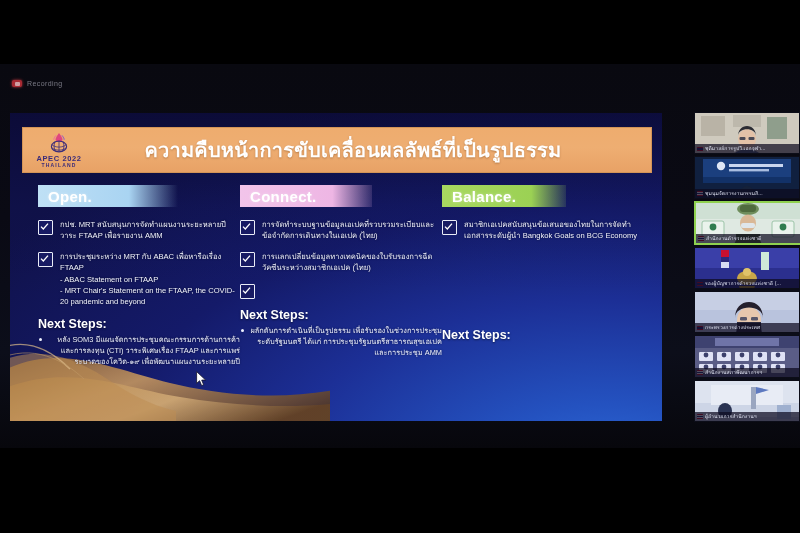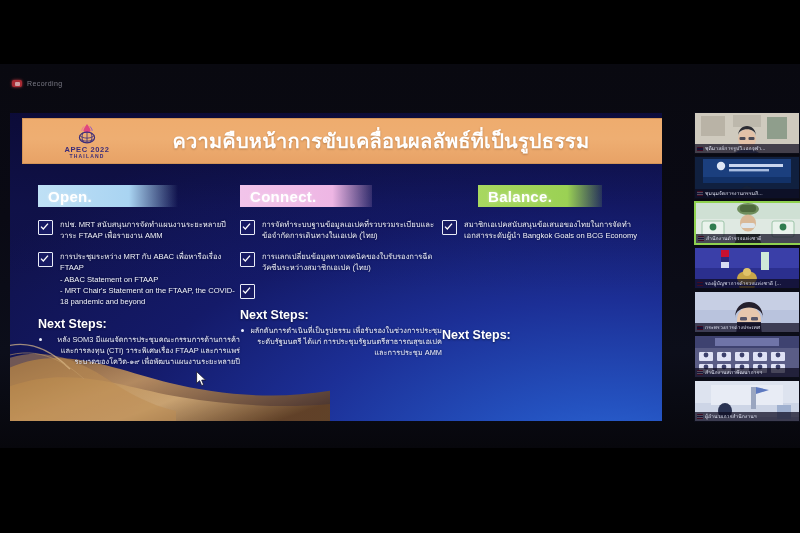--- a/index.html
+++ b/index.html
@@ -49,24 +49,24 @@
     position:absolute;inset:0;
     background:linear-gradient(180deg,rgba(8,6,40,.55) 0%,rgba(10,8,45,.10) 30%,rgba(0,0,0,0) 60%);
     pointer-events:none;
   }
 
   
   #swirl{position:absolute;left:-10px;bottom:-6px;width:330px;height:110px;opacity:.95;}
 
   
   #title-band{
-    position:absolute;left:12px;top:5px;width:628px;height:44px;
+    position:absolute;left:12px;top:14px;width:628px;height:44px;
     background:linear-gradient(180deg,#eeac6e 0%,#eeae72 45%,#e8a266 100%);
     border:1px solid #d39457;
-    display:flex;align-items:center;padding-left:28px;
+    display:flex;align-items:center;
   }
   #apec-logo{
     width:72px;height:42px;position:relative;flex:0 0 auto;
     display:flex;flex-direction:column;align-items:center;justify-content:center;
   }
   #apec-mark{width:28px;height:22px;}
   #apec-name{
     font-size:7.5px;font-weight:bold;color:#3b2c7a;letter-spacing:.6px;
     margin-top:1px;line-height:1;
   }
@@ -88,21 +88,21 @@
   .column{width:202px;position:relative;}
 
   .pill{
     height:22px;display:flex;align-items:center;padding:0 10px;
     font-size:15px;font-weight:bold;letter-spacing:.3px;
     color:#ffffff;text-shadow:0 0 3px rgba(255,255,255,.45);
     margin-bottom:12px;
   }
   .pill.open{background:linear-gradient(90deg,#bfe0f5 0%,#a9d4f2 65%,rgba(169,212,242,0) 100%);width:120px;}
   .pill.connect{background:linear-gradient(90deg,#f2c4ea 0%,#eeb6e4 70%,rgba(238,182,228,.15) 100%);width:112px;}
-  .pill.balance{background:linear-gradient(90deg,#a8d860 0%,#9bd154 72%,rgba(155,209,84,.15) 100%);width:104px;margin-left:36px;}
+  .pill.balance{background:linear-gradient(90deg,#a8d860 0%,#9bd154 72%,rgba(155,209,84,.15) 100%);width:104px;}
 
   .check-item{display:flex;gap:7px;margin-bottom:9px;align-items:flex-start;}
   .checkbox{
     flex:0 0 auto;width:13px;height:13px;border:1.4px solid #e9ecf7;background:#171a63;
     position:relative;margin-top:1px;border-radius:1px;
   }
   .checkbox svg{position:absolute;left:1px;top:1px;}
   .check-text{
     font-size:7.6px;line-height:1.5;color:#f2f4ff;
     text-shadow:0 0 2px rgba(0,0,0,.6);
@@ -221,21 +221,21 @@
 
         <div class="check-item">
           <span class="checkbox">
             <svg width="9" height="9" viewBox="0 0 9 9">
                 <path d="M1 4.6 L3.3 7 L8 1.6" stroke="#ffffff" stroke-width="1.3" fill="none"></path>
               </svg>
           </span>
           <span class="check-text">
             <span>การประชุมระหว่าง MRT กับ ABAC เพื่อหารือเรื่อง FTAAP</span>
             <span class="sub">- ABAC Statement on FTAAP</span>
-            <span class="sub">- MRT Chair's Statement on the FTAAP, the COVID-18 pandemic and beyond</span>
+            <span class="sub">- MRT Chair's Statement on the FTAAP, the COVID-20 pandemic and beyond</span>
           </span>
         </div>
 
         <div class="next-steps">
           <div class="ns-title">Next Steps:</div>
           <ul class="ns-list">
             <li>หลัง SOM3 มีแผนจัดการประชุมคณะกรรมการด้านการค้าและการลงทุน (CTI) วาระพิเศษเรื่อง FTAAP และการแพร่ระบาดของโควิด-๑๙ เพื่อพัฒนาแผนงานระยะหลายปี</li>
           </ul>
         </div>
       </div>

